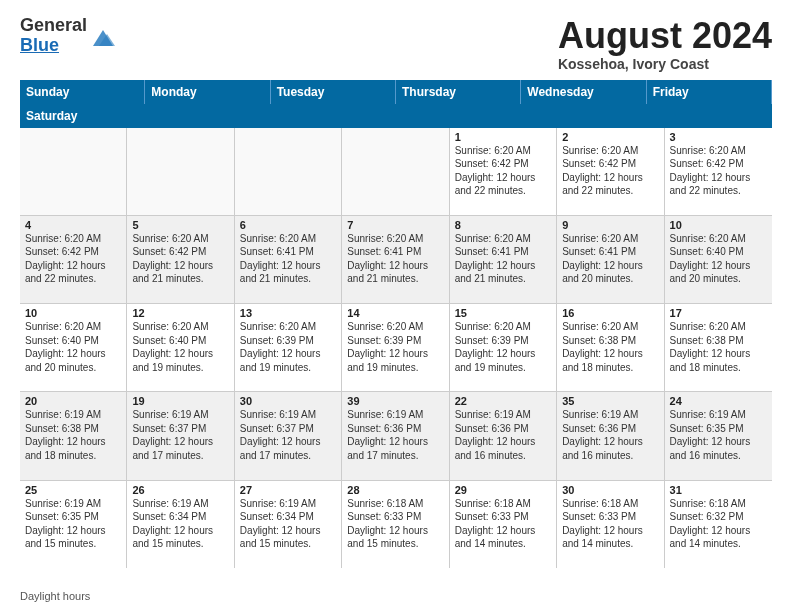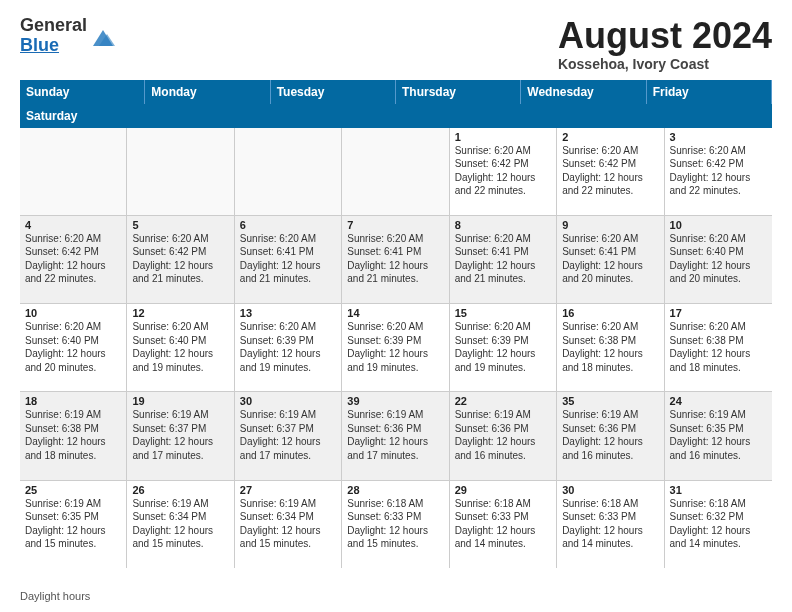--- a/index.html
+++ b/index.html
@@ -220,21 +220,21 @@
             <span class="day-num">16</span>
             <div class="cell-info">Sunrise: 6:20 AM<br>Sunset: 6:38 PM<br>Daylight: 12 hours and 18 minutes.</div>
           </div>
           <div class="cal-cell">
             <span class="day-num">17</span>
             <div class="cell-info">Sunrise: 6:20 AM<br>Sunset: 6:38 PM<br>Daylight: 12 hours and 18 minutes.</div>
           </div>
         </div>
         <div class="cal-row">
           <div class="cal-cell shaded">
-            <span class="day-num">18</span>
+            <span class="day-num">20</span>
             <div class="cell-info">Sunrise: 6:19 AM<br>Sunset: 6:38 PM<br>Daylight: 12 hours and 18 minutes.</div>
           </div>
           <div class="cal-cell shaded">
             <span class="day-num">19</span>
             <div class="cell-info">Sunrise: 6:19 AM<br>Sunset: 6:37 PM<br>Daylight: 12 hours and 17 minutes.</div>
           </div>
           <div class="cal-cell shaded">
             <span class="day-num">30</span>
             <div class="cell-info">Sunrise: 6:19 AM<br>Sunset: 6:37 PM<br>Daylight: 12 hours and 17 minutes.</div>
           </div>

